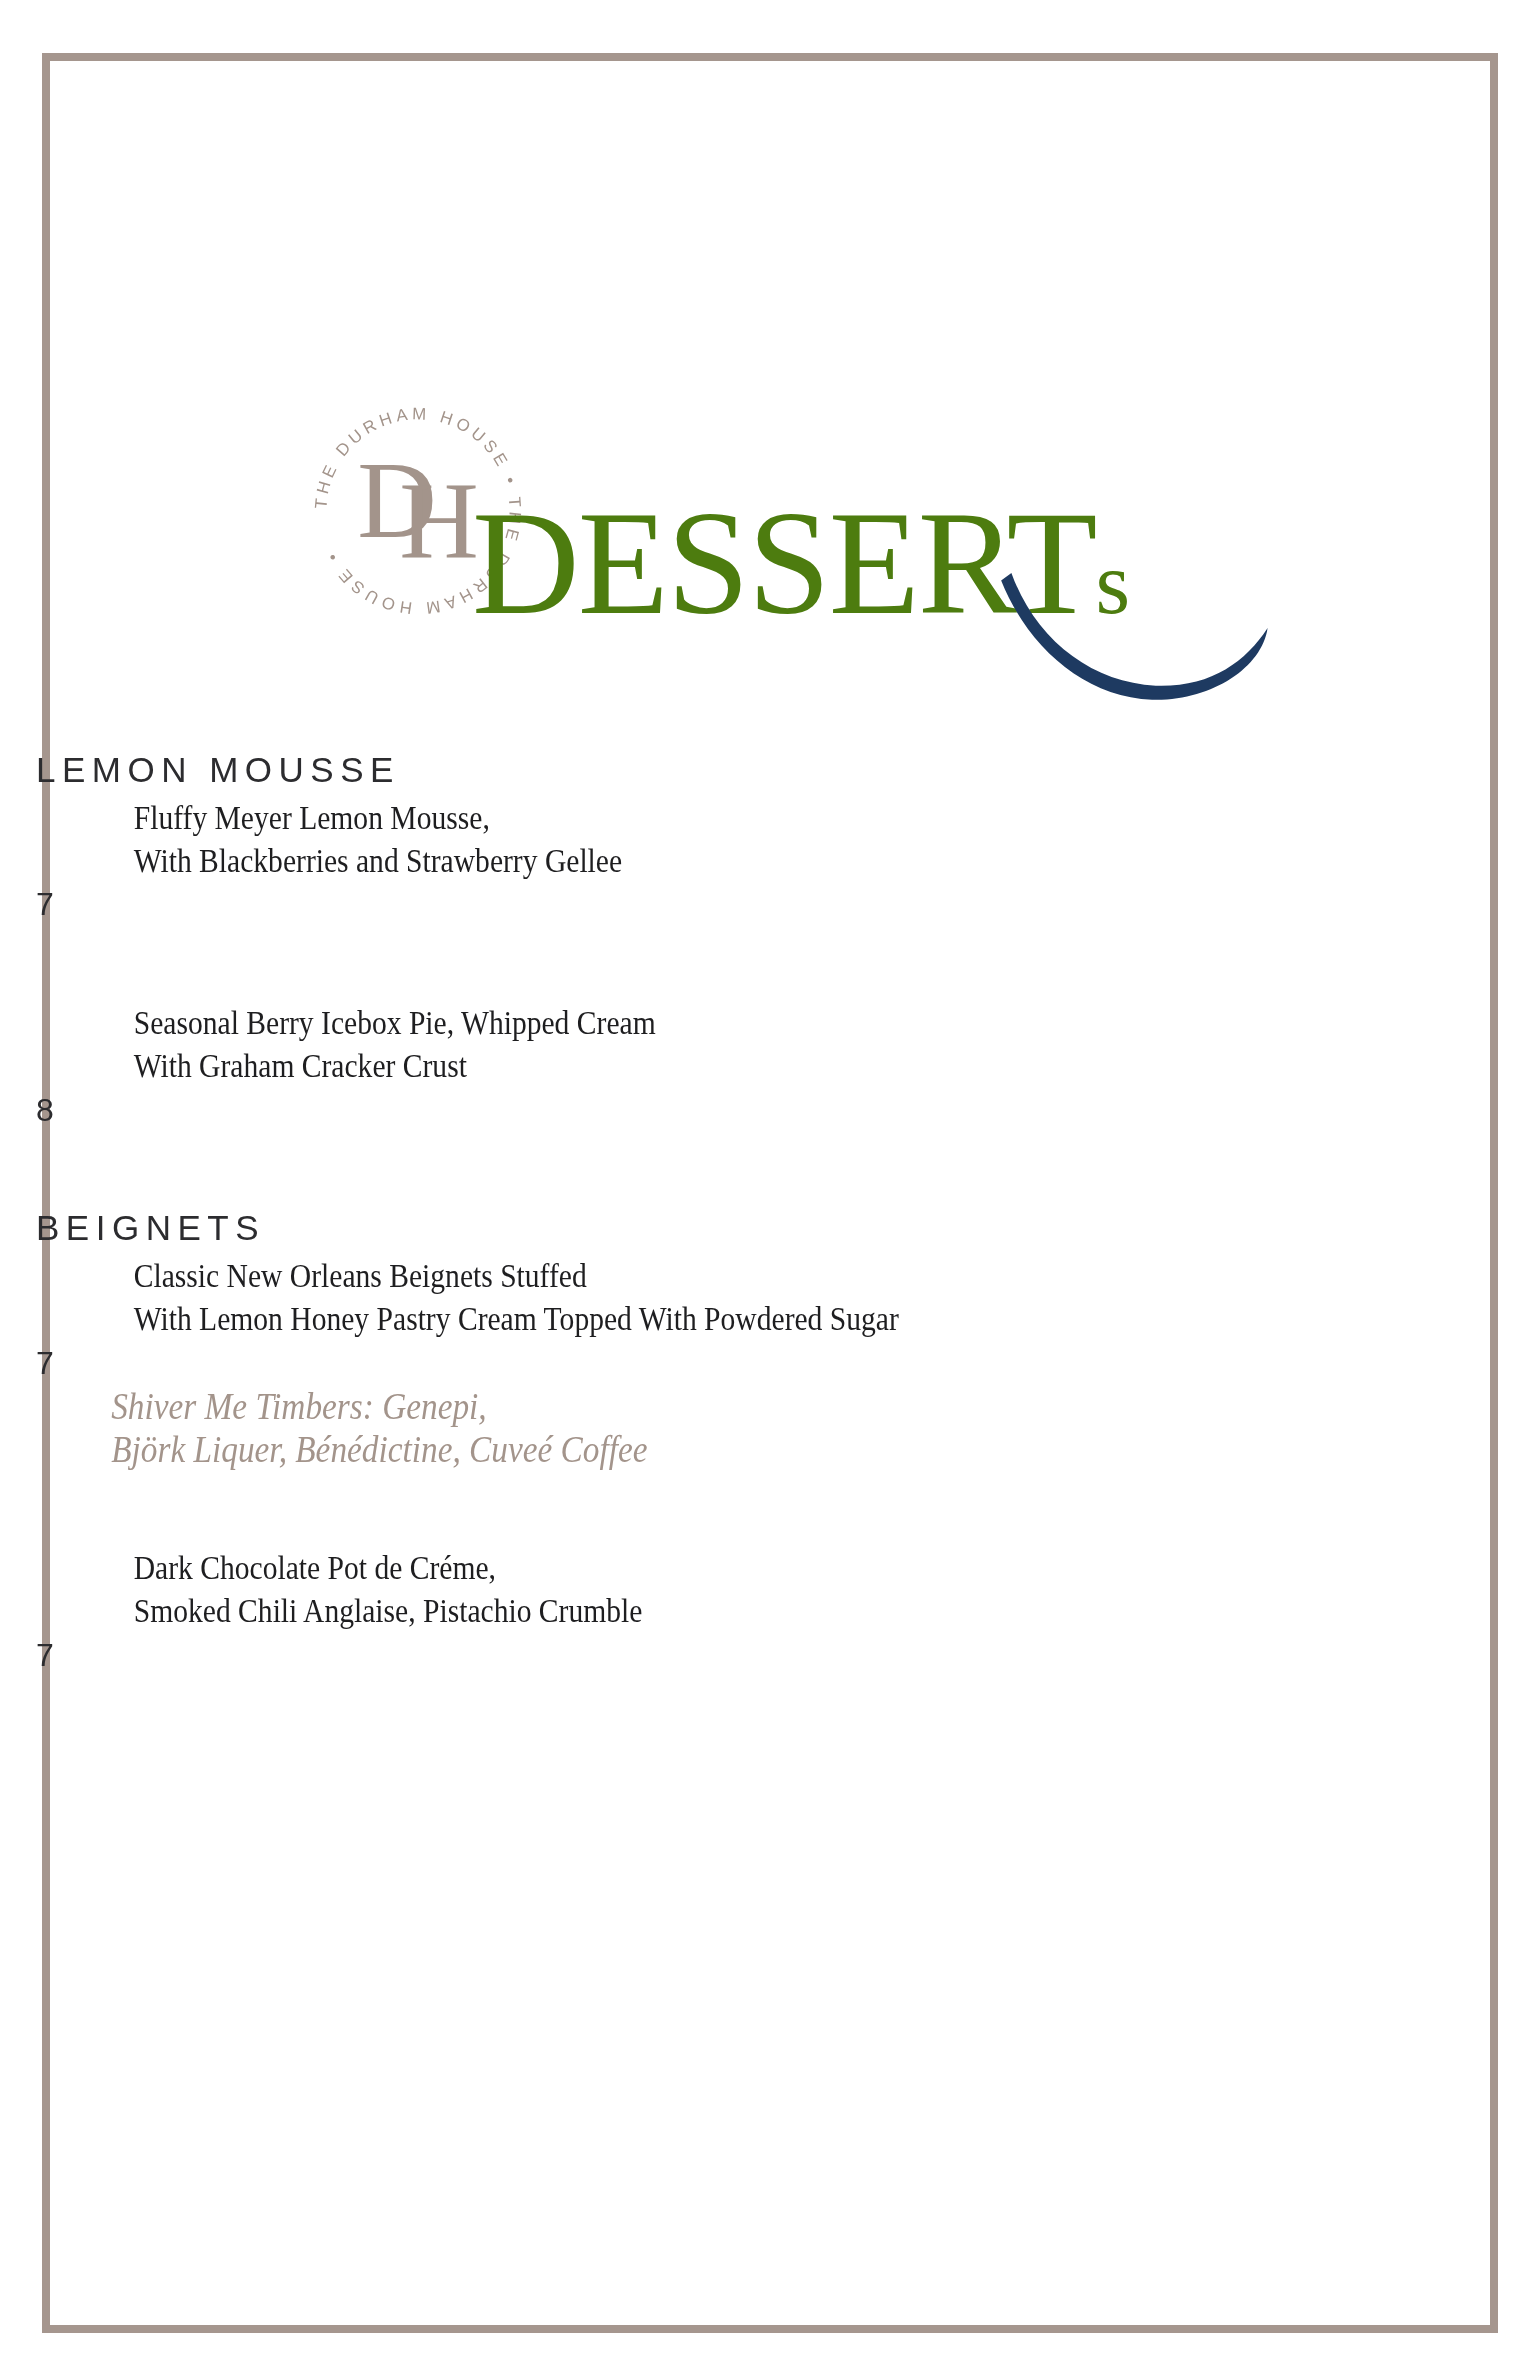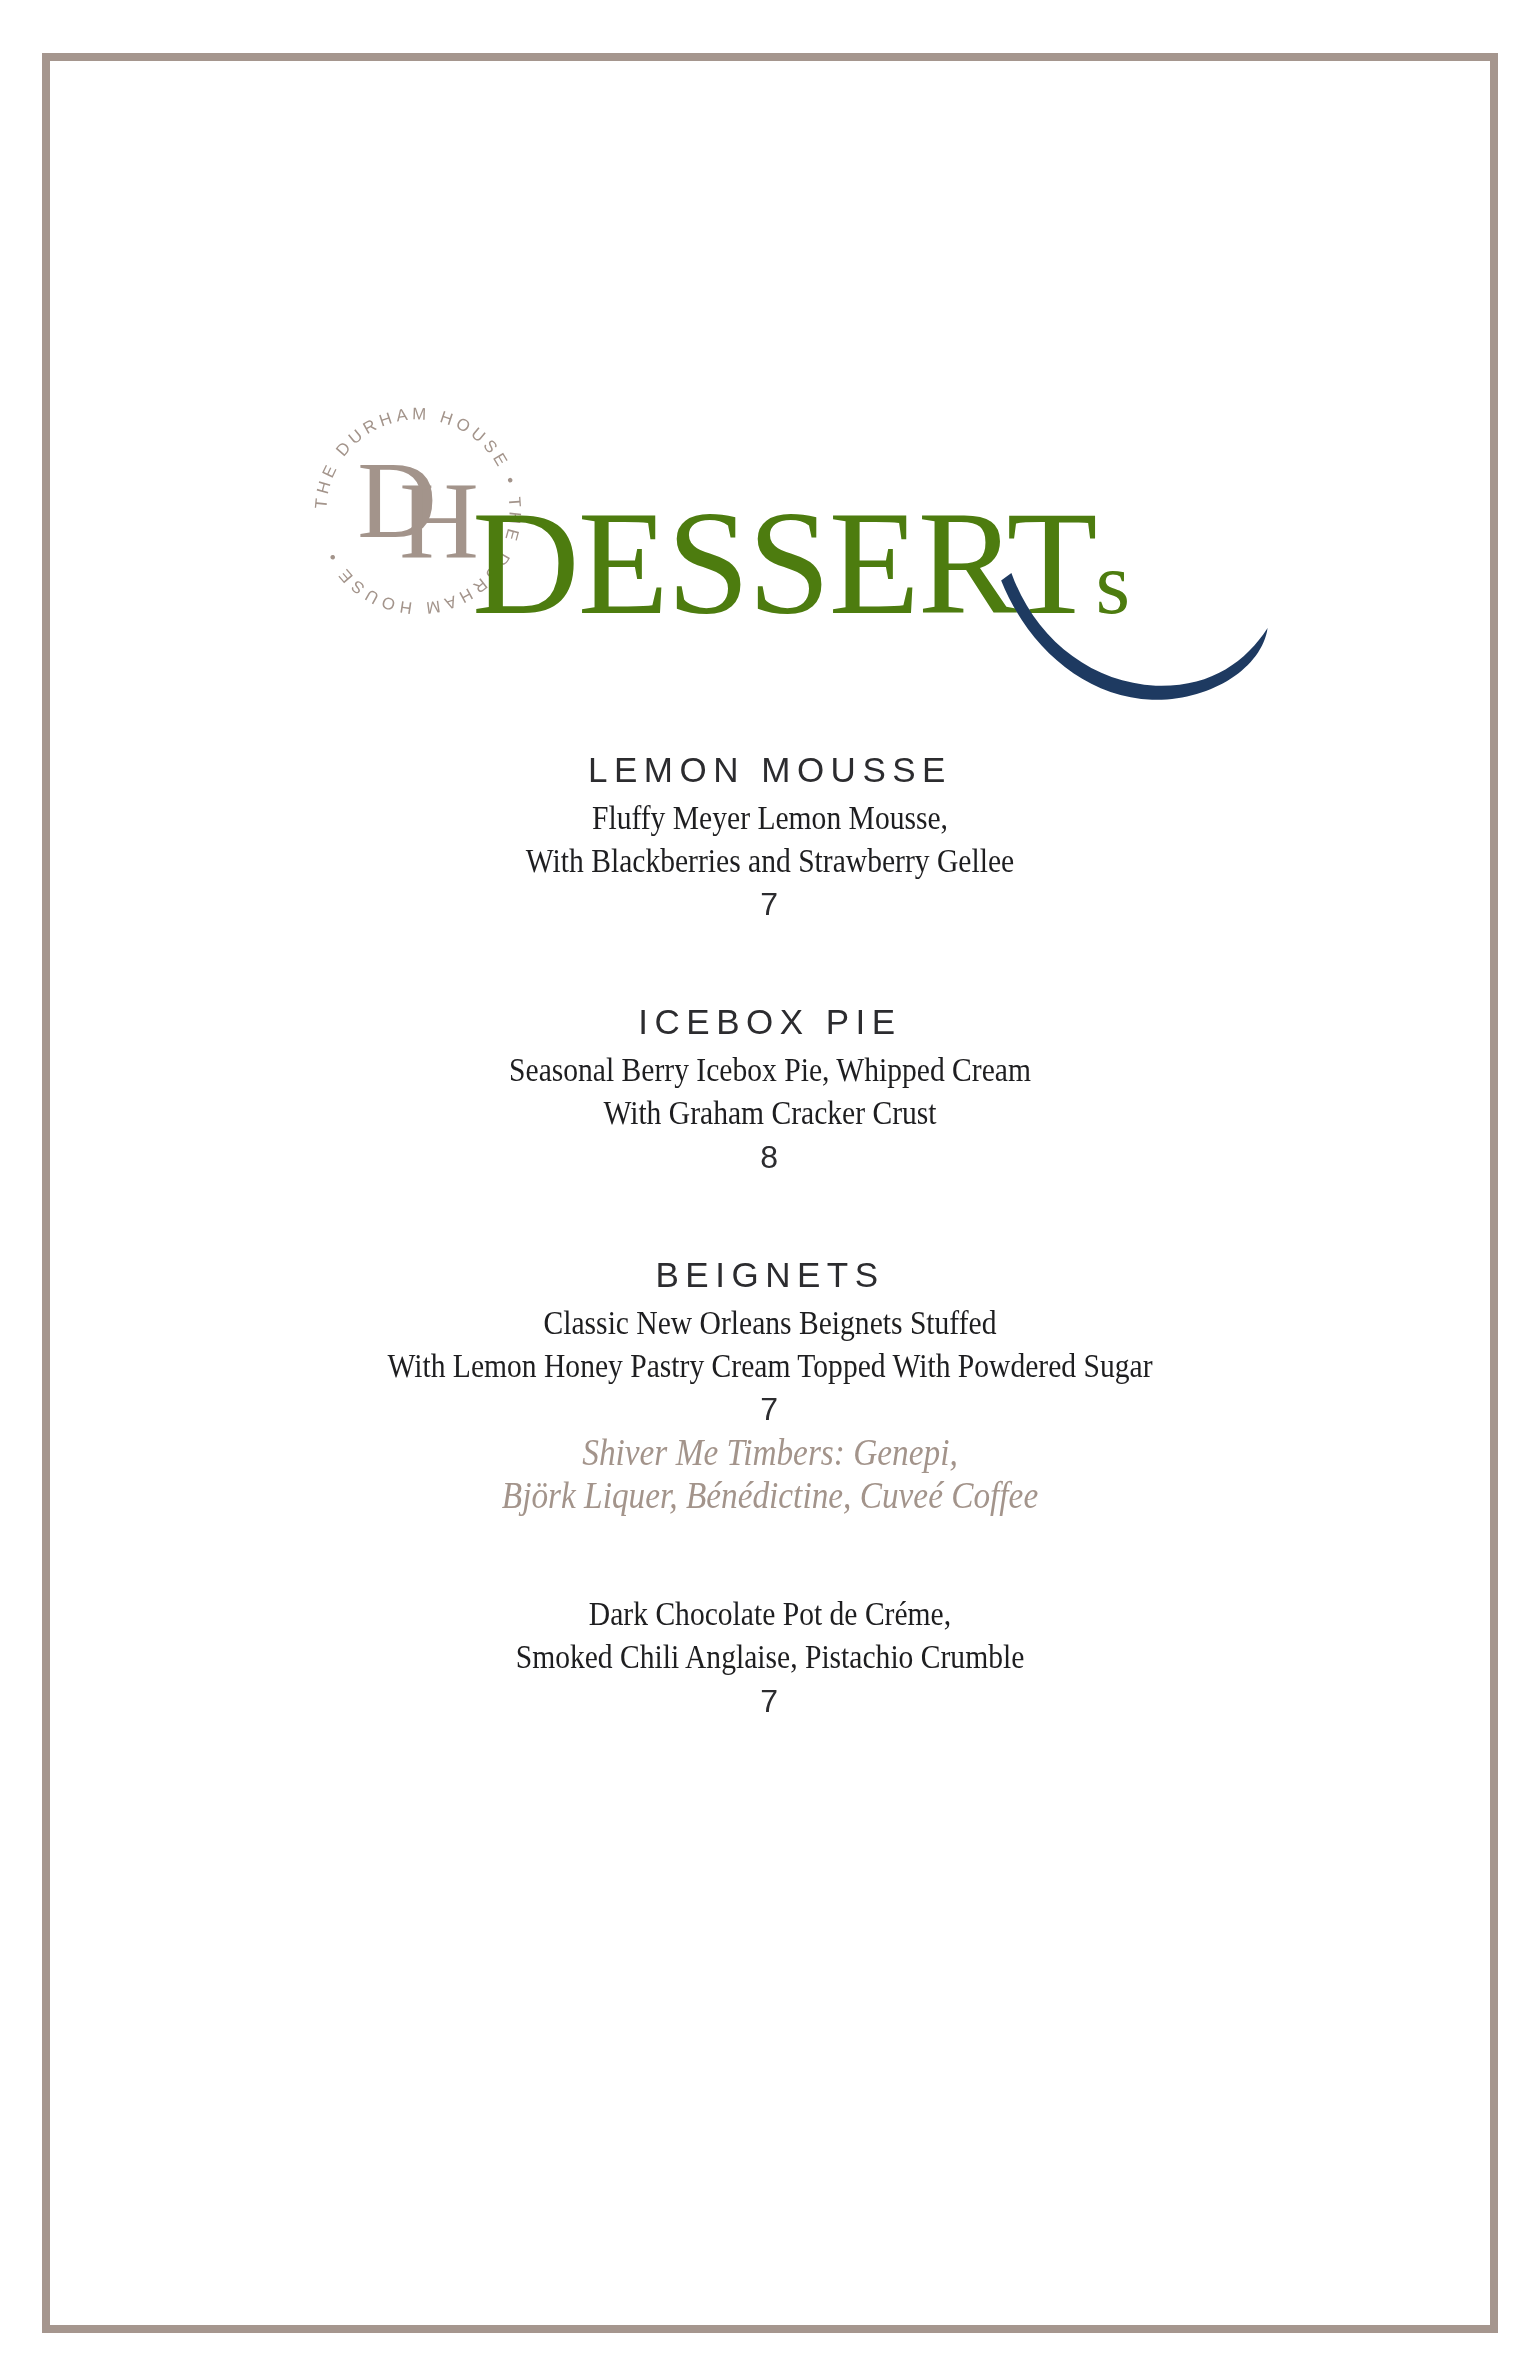--- a/index.html
+++ b/index.html
@@ -38,21 +38,22 @@
   .swash {
     position:absolute;
     left:960px; top:545px;
     width:345px; height:177px;
   }
   
   .menu {
     position:absolute;
     left:0; right:0; top:0;
     padding-top:749px;
-    text-align:center;
+    text-align:left;
+    padding-left:36px;
   }
   .menu-item { margin-bottom:75px; }
   .item-name {
     margin:0;
     font-family:"Liberation Sans", sans-serif;
     font-weight:400;
     font-size:35px; line-height:41px;
     letter-spacing:6.5px;
     color:#2c2c2f;
   }
@@ -108,21 +109,20 @@
     <div class="item-desc">
           <div>Fluffy Meyer Lemon Mousse,</div>
           <div>With Blackberries and Strawberry Gellee</div>
         </div>
     <div class="item-price">7</div>
 
   </section>
 
 
   <section class="menu-item">
-    <h3 class="item-name">ICEBOX PIE</h3>
     <div class="item-desc">
           <div>Seasonal Berry Icebox Pie, Whipped Cream</div>
           <div>With Graham Cracker Crust</div>
         </div>
     <div class="item-price">8</div>
 
   </section>
 
   <section class="menu-item">
     <h3 class="item-name">BEIGNETS</h3>

